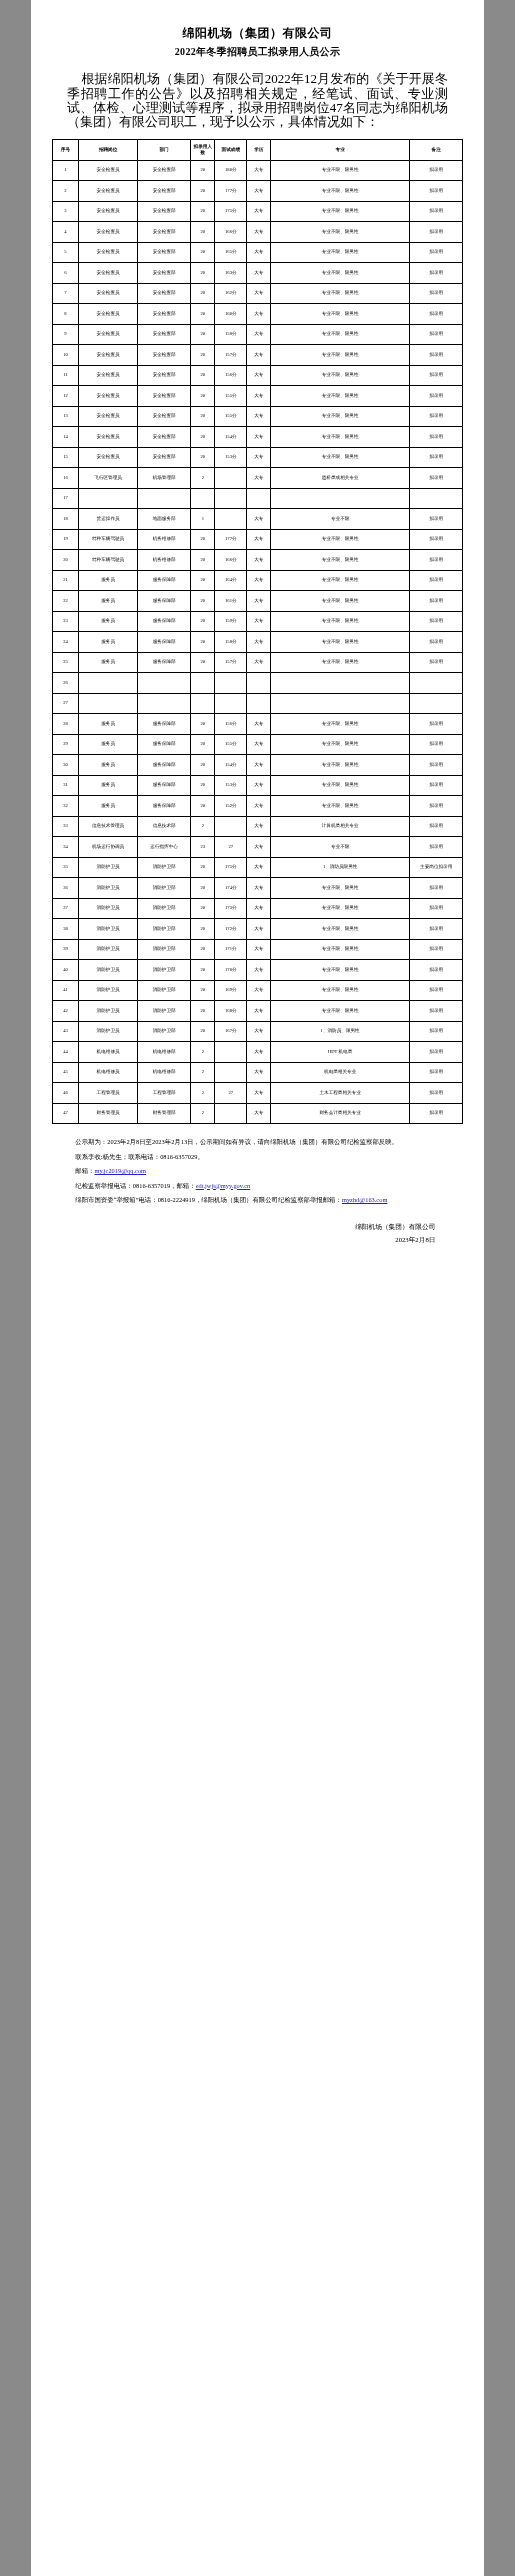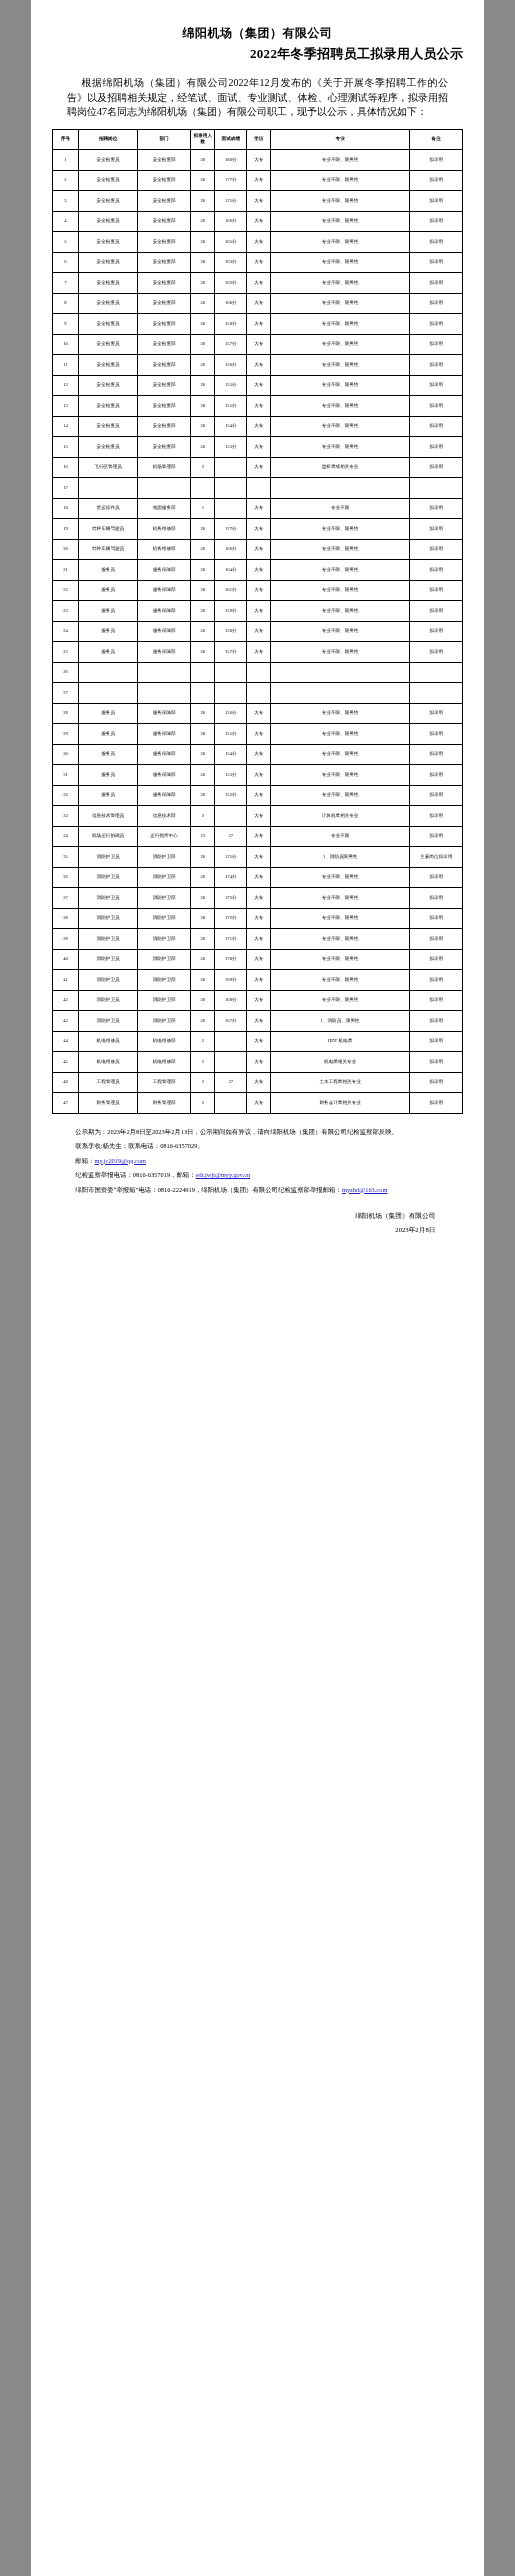--- a/index.html
+++ b/index.html
@@ -1,21 +1,21 @@
 <!DOCTYPE html>
 <html style="font-size:8.2px"><head>
 <meta charset="utf-8">
 <style>
   html,body{margin:0;padding:0;background:#8a8a8a;}
   body{font-family:"Liberation Sans","DejaVu Sans",sans-serif;}
   .page{width:515px;min-height:3874px;background:#8a8a8a;display:flex;justify-content:center;}
   .sheet{width:453px;background:#ffffff;padding:17.5px 20.6px 20.6px 20.6px;box-sizing:border-box;}
   h1.title{font-family:"Liberation Serif","DejaVu Serif",serif;font-size:12px;font-weight:bold;text-align:center;margin:7.2px 0 2.1px 0;letter-spacing:0.5px;color:#000;}
-  h2.subtitle{font-family:"Liberation Serif","DejaVu Serif",serif;font-size:13px;font-weight:bold;text-align:right;margin:3.1px 0 13.4px 0;letter-spacing:0.3px;color:#000;}
-  p.intro{font-family:"Liberation Serif","DejaVu Serif",serif;font-size:10px;line-height:14.4px;text-indent:14.4px;margin:0 15.5px 9.3px 15.5px;text-align:justify;color:#000;}
+  h2.subtitle{font-family:"Liberation Serif","DejaVu Serif",serif;font-size:10px;font-weight:bold;text-align:center;margin:3.1px 0 13.4px 0;letter-spacing:0.3px;color:#000;}
+  p.intro{font-family:"Liberation Serif","DejaVu Serif",serif;font-size:13px;line-height:14.4px;text-indent:14.4px;margin:0 15.5px 9.3px 15.5px;text-align:justify;color:#000;}
   table.main{border-collapse:collapse;width:100%;margin:0 auto;table-layout:fixed;}
   table.main th, table.main td{border:0.5px solid #000;font-family:"Liberation Serif","DejaVu Serif",serif;font-size:4.6px;line-height:6.2px;text-align:center;vertical-align:middle;padding:1px 0.5px;color:#000;word-wrap:break-word;}
   table.main th{font-weight:bold;font-size:4.6px;height:17.5px;}
   table.main td{height:17.5px;}
   .c0{width:5%;} .c1{width:11%;} .c2{width:10%;} .c3{width:4.5%;}
   .c4{width:6%;} .c5{width:4.5%;} .c7{width:26%;} .c8{width:10%;}
   .notes{margin:11.3px 10.3px 0 10.3px;}
   .notes p{font-family:"Liberation Serif","DejaVu Serif",serif;font-size:6.4px;line-height:13.4px;margin:0 0 1px 0;text-indent:13.4px;text-align:justify;color:#000;}
   a.mail{color:#2222cc;text-decoration:underline;}
   .sign{margin-top:13.4px;text-align:right;padding-right:28px;}

